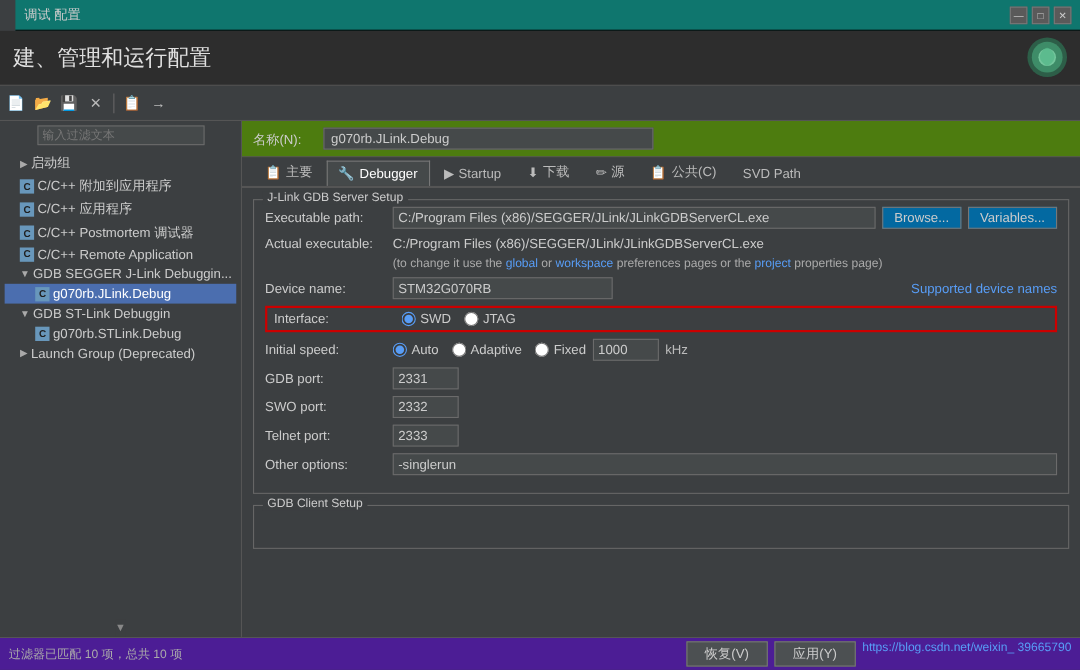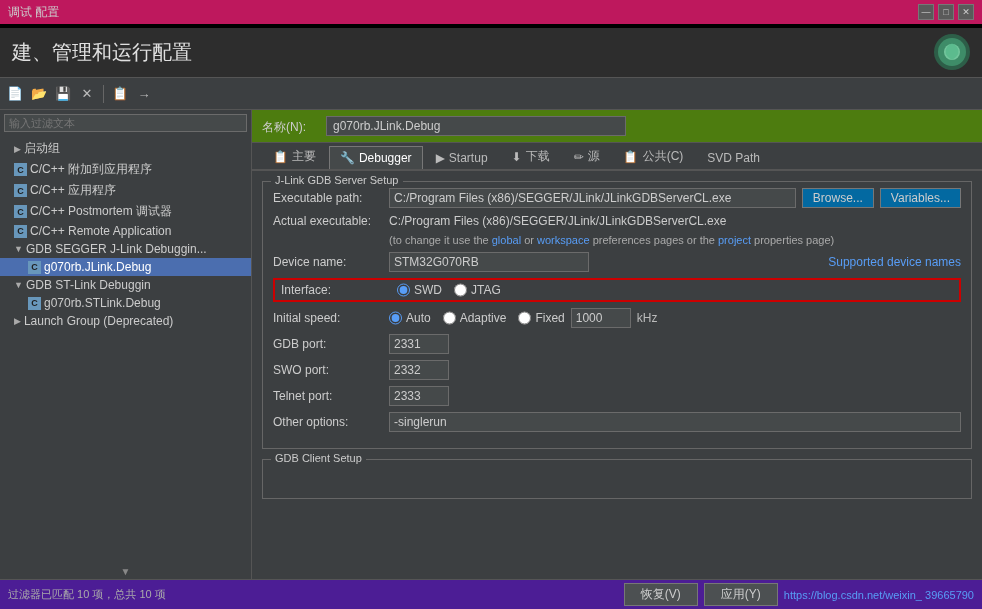--- a/index.html
+++ b/index.html
@@ -8,27 +8,28 @@
       font-size: 12px;
       background: #3c3f41;
       color: #bbb;
       width: 982px;
       height: 609px;
       overflow: hidden;
     }
 
     
     .title-bar {
-      background: #be185d;
+      background: #0f766e;
       height: 28px;
       display: flex;
       align-items: center;
       justify-content: space-between;
       padding: 0 8px;
-      border-bottom: 4px solid #000000;
+      border-bottom: 1px solid #000000;
+      margin-left: 14px;
     }
     .title-bar-left {
       display: flex;
       align-items: center;
       gap: 8px;
       font-size: 12px;
       color: #ccc;
     }
     .title-bar-controls {
       display: flex;
@@ -87,26 +88,27 @@
     .toolbar-sep { width: 1px; height: 18px; background: #666; margin: 0 3px; }
 
     
     .main-layout {
       display: flex;
       height: calc(609px - 28px - 50px - 32px - 30px);
     }
 
     
     .sidebar {
-      width: 252px;
+      width: 220px;
       background: #3c3f41;
       border-right: 1px solid #555;
       display: flex;
       flex-direction: column;
       overflow: hidden;
+      align-items: center;
     }
     .sidebar-search {
       padding: 4px;
     }
     .sidebar-search input {
       width: 100%;
       background: #45494a;
       border: 1px solid #6b6b6b;
       color: #ccc;
       padding: 2px 4px;
@@ -321,21 +323,20 @@
       border-top: 1px solid #555;
       display: flex;
       align-items: center;
       justify-content: space-between;
       padding: 0 8px;
       font-size: 11px;
       color: #aaa;
     }
     .status-bar-right {
       display: flex;
-      align-items: center;
       gap: 6px;
     }
     .status-btn {
       background: #4c5052;
       border: 1px solid #777;
       color: #ccc;
       padding: 2px 16px;
       font-size: 12px;
       cursor: pointer;
     }

